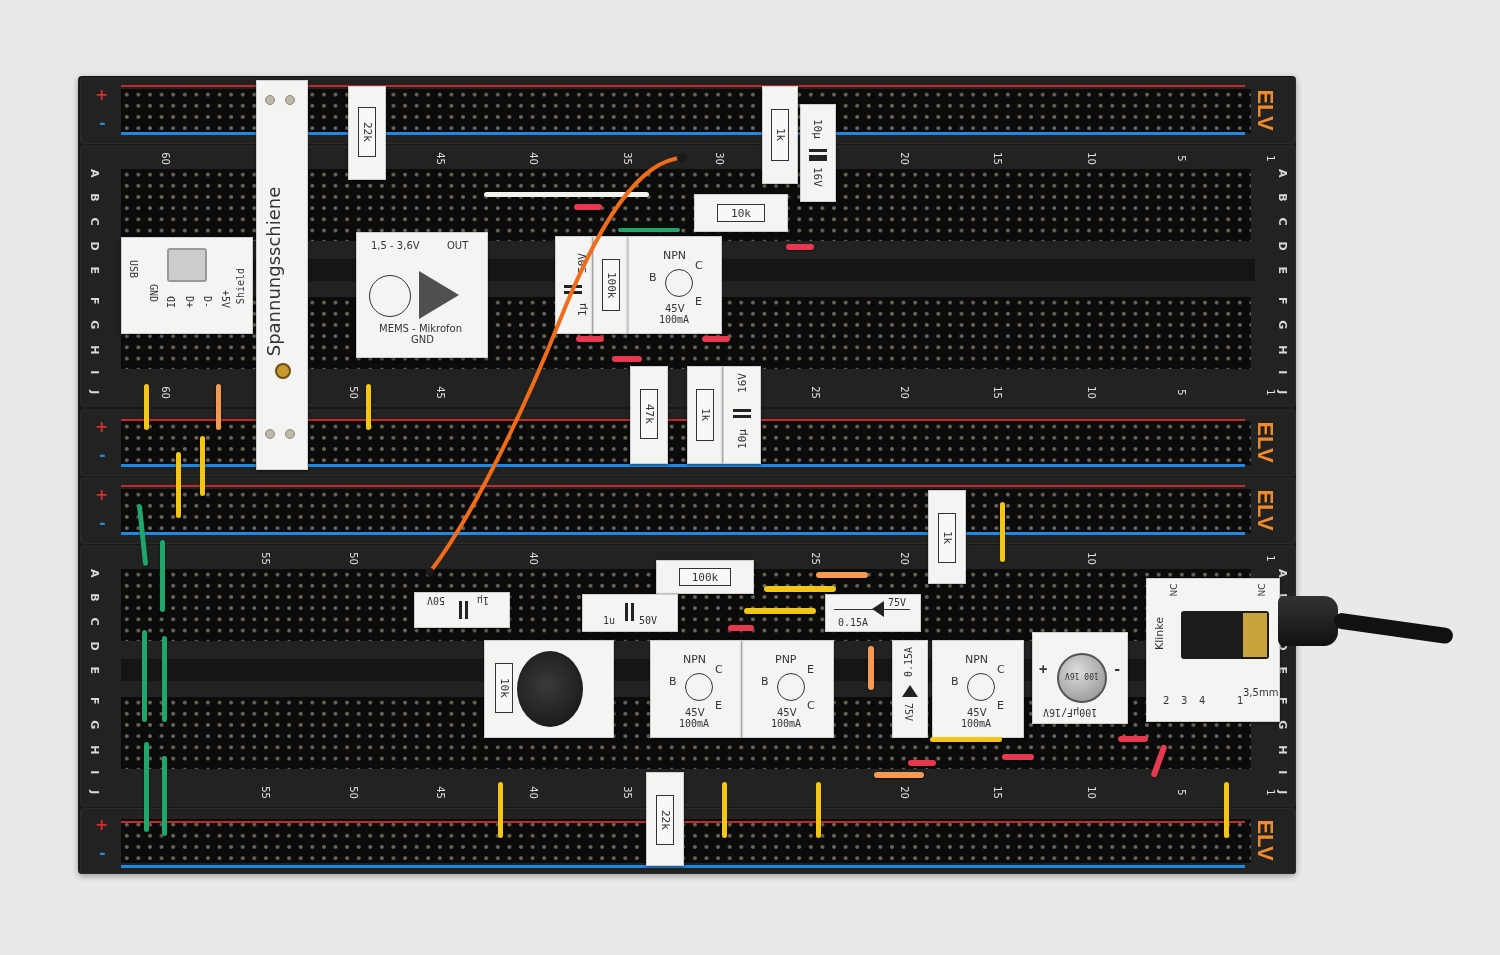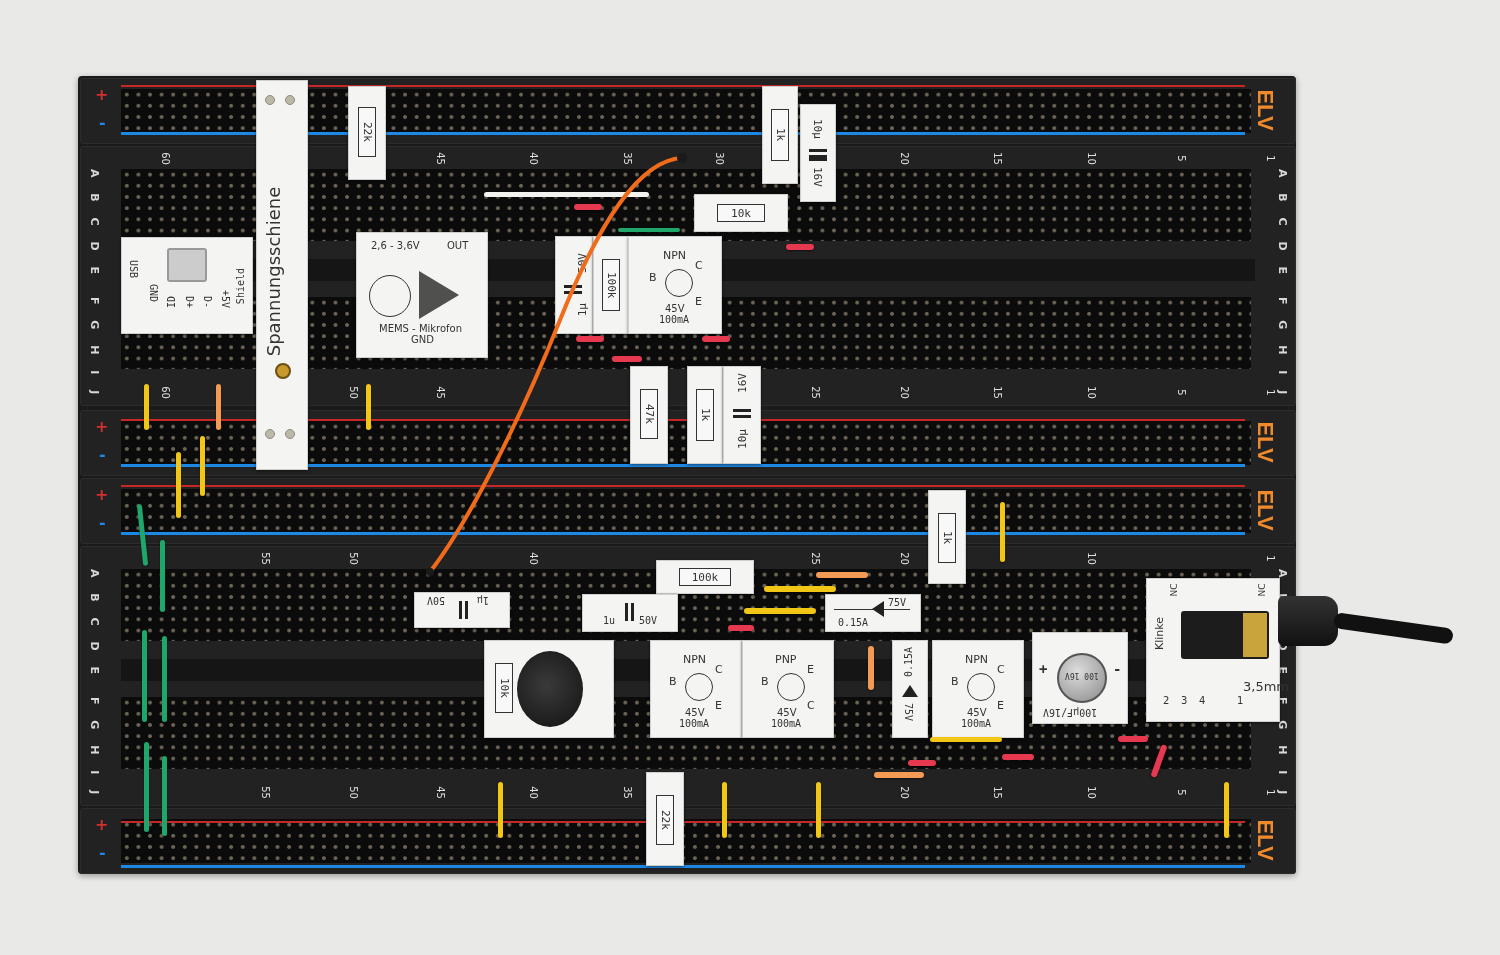--- a/index.html
+++ b/index.html
@@ -148,21 +148,21 @@
   <div class="pad" style="left:8px;top:348px;"></div>
     <div class="pad" style="left:28px;top:348px;"></div>
   <div style="position:absolute;left:18px;top:282px;width:12px;height:12px;border-radius:50%;background:#c79a2b;border:2px solid #6b4e12;"></div>
 </div>
 
 <div class="mod" style="left:348px;top:86px;width:36px;height:92px;">
   <div class="rbox vtxt" style="left:9px;top:20px;width:16px;height:48px;">22k</div>
 </div>
 
 <div class="mod" style="left:356px;top:232px;width:130px;height:124px;font-family:'DejaVu Sans',sans-serif;">
-  <span class="lbl" style="left:14px;top:7px;font-size:10px;">2,6 - 3,6V</span>
+  <span class="lbl" style="left:14px;top:7px;font-size:10px;">1,5 - 3,6V</span>
   <span class="lbl" style="left:90px;top:7px;font-size:10px;">OUT</span>
   <div style="position:absolute;left:12px;top:42px;width:40px;height:40px;border-radius:50%;border:1.5px solid #333;"></div>
   <div style="position:absolute;left:62px;top:38px;width:0;height:0;border-top:24px solid transparent;border-bottom:24px solid transparent;border-left:40px solid #333;opacity:.85;"></div>
   <span class="lbl" style="left:22px;top:90px;font-size:10px;">MEMS - Mikrofon</span>
   <span class="lbl" style="left:54px;top:101px;font-size:10px;">GND</span>
 </div>
 
 <div class="wire w" style="left:484px;top:192px;width:165px;height:5px;"></div>
 
 <div class="mod" style="left:762px;top:86px;width:34px;height:96px;">
@@ -289,21 +289,21 @@
   </div>
   <span class="lbl" style="left:10px;top:74px;font-size:10px;transform:rotate(180deg);">100µF/16V</span>
 </div>
 
 <div class="mod" style="left:1146px;top:578px;width:132px;height:142px;font-family:'DejaVu Sans',sans-serif;">
   <span class="lbl" style="left:20px;top:6px;font-size:9px;transform:rotate(-90deg);">NC</span>
   <span class="lbl" style="left:108px;top:6px;font-size:9px;transform:rotate(-90deg);">NC</span>
   <span class="lbl" style="left:-4px;top:48px;font-size:11px;transform:rotate(-90deg);">Klinke</span>
   <div style="position:absolute;left:34px;top:32px;width:88px;height:48px;background:#1c1c1c;border-radius:3px;"></div>
   <div style="position:absolute;left:96px;top:34px;width:24px;height:44px;background:#c9a33c;"></div>
-  <span class="lbl" style="left:96px;top:100px;font-size:13px;">3,5mm</span>
+  <span class="lbl" style="left:96px;top:108px;font-size:10px;">3,5mm</span>
   <span class="lbl" style="left:16px;top:116px;font-size:10px;">2</span>
   <span class="lbl" style="left:34px;top:116px;font-size:10px;">3</span>
   <span class="lbl" style="left:52px;top:116px;font-size:10px;">4</span>
   <span class="lbl" style="left:90px;top:116px;font-size:10px;">1</span>
 </div>
 
 <div class="mod" style="left:646px;top:772px;width:36px;height:92px;">
   <div class="rbox vtxt" style="left:9px;top:22px;width:16px;height:48px;">22k</div>
 </div>
 

